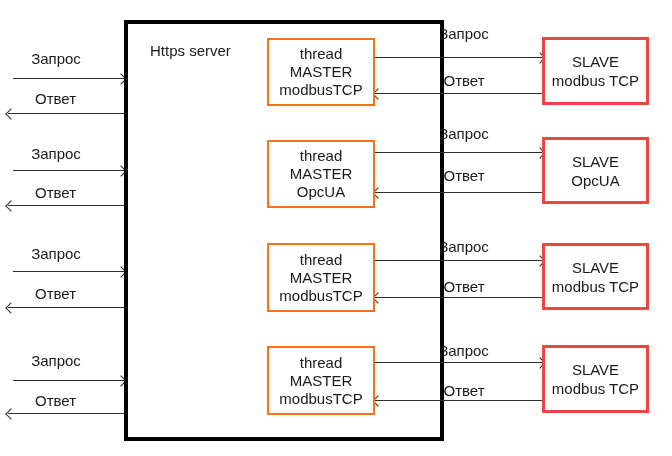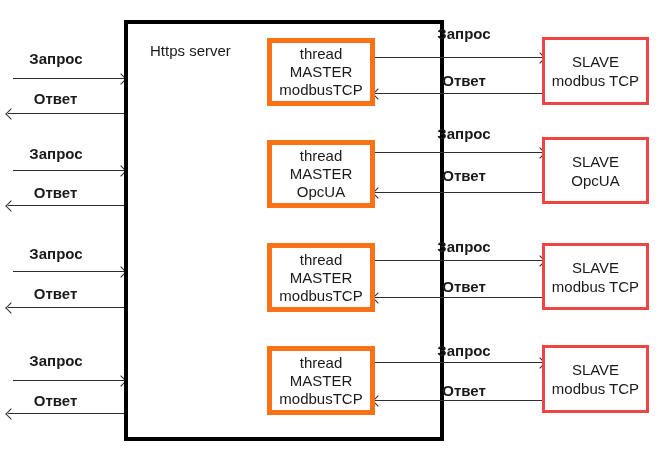--- a/index.html
+++ b/index.html
@@ -22,21 +22,21 @@
   .server-title{
     position:absolute;
     left:22px;top:17px;
     font-size:15px;line-height:20px;
     white-space:nowrap;
   }
   
   .tbox{
     position:absolute;
     left:267px;width:108px;
-    border:5px solid #f97316;
+    border:2px solid #f97316;
     box-sizing:border-box;
     display:flex;flex-direction:column;justify-content:center;align-items:center;
     font-size:15px;line-height:18px;
     text-align:center;
     background:#ffffff;
   }
   
   .sbox{
     position:absolute;
     left:542px;width:107px;
@@ -63,21 +63,20 @@
     box-sizing:border-box;
   }
   .arrow.right::after{ right:-1px; transform:rotate(45deg); }
   .arrow.left::after{ left:-1px; transform:rotate(-135deg); }
   
   .label{
     position:absolute;
     font-size:15px;line-height:16px;
     text-align:center;
     white-space:nowrap;
-    font-weight:bold;
   }
 </style>
 </head>
 <body>
 
 <div class="stage">
 
   <div class="label" style="left:28px;top:51px;width:56px">Запрос</div>
   <div class="arrow right" style="left:13px;top:78px;width:111px"></div>
   <div class="label" style="left:28px;top:91px;width:55px">Ответ</div>

